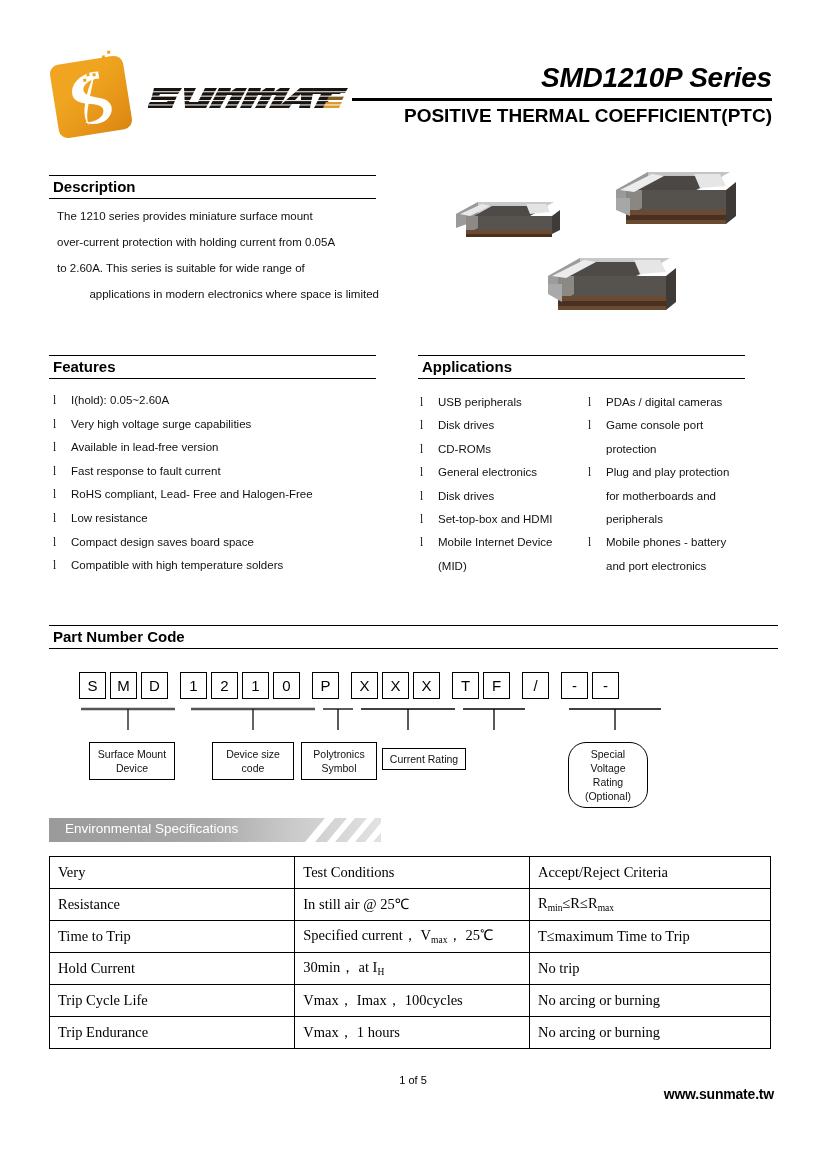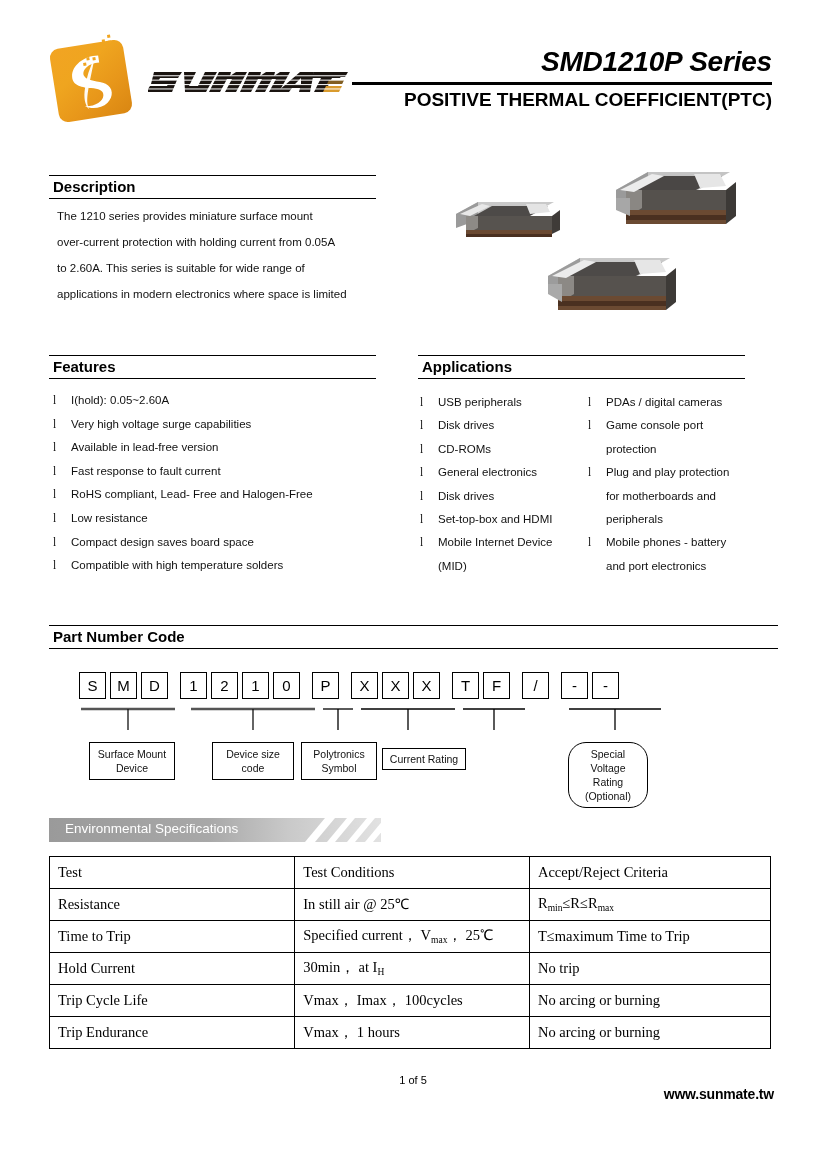--- a/index.html
+++ b/index.html
@@ -19,21 +19,21 @@
   .page {
     position: absolute;
     left: 0; top: 0;
     width: 826px;
     height: 1169px;
   }
 
   
   .header {
     position: absolute;
-    left: 0; top: 0;
+    left: 0; top: 16px;
     width: 826px;
     height: 150px;
   }
   .logo-wrap {
     position: absolute;
     left: 52px; top: 40px;
     width: 290px; height: 100px;
   }
   .logo-mark {
     position: absolute;
@@ -116,21 +116,21 @@
     position: absolute;
     left: 57px; top: 203px;
     width: 322px;
     font-size: 11.5px;
     line-height: 26px;
     text-align: justify;
     text-justify: inter-word;
     color: #111;
   }
   .desc-body p { margin: 0; }
-  .desc-body p:last-child { text-align: left; }
+  .desc-body p:last-child { text-align: right; }
 
   
   .product-art {
     position: absolute;
     left: 430px; top: 158px;
     width: 370px; height: 170px;
   }
 
   
   #features-heading {
@@ -583,21 +583,21 @@
       <polygon points="4,24 24,0 34,0 14,24" fill="#ffffff"></polygon>
       <polygon points="26,24 46,0 54,0 34,24" fill="#ffffff"></polygon>
       <polygon points="46,24 66,0 74,0 54,24" fill="#ffffff"></polygon>
       <polygon points="64,24 84,0 92,0 72,24" fill="#ffffff"></polygon>
     </svg>
   </div>
 
   <table class="spec-table">
     <tbody>
       <tr>
-        <td class="c0">Test</td>
+        <td class="c0">Very</td>
         <td class="c1">Test Conditions</td>
         <td class="c2">Accept/Reject Criteria</td>
       </tr>
       <tr>
         <td class="c0">Resistance</td>
         <td class="c1">In still air @ 25℃</td>
         <td class="c2">R<sub>min</sub>≤R≤R<sub>max</sub></td>
       </tr>
       <tr>
         <td class="c0">Time to Trip</td>

